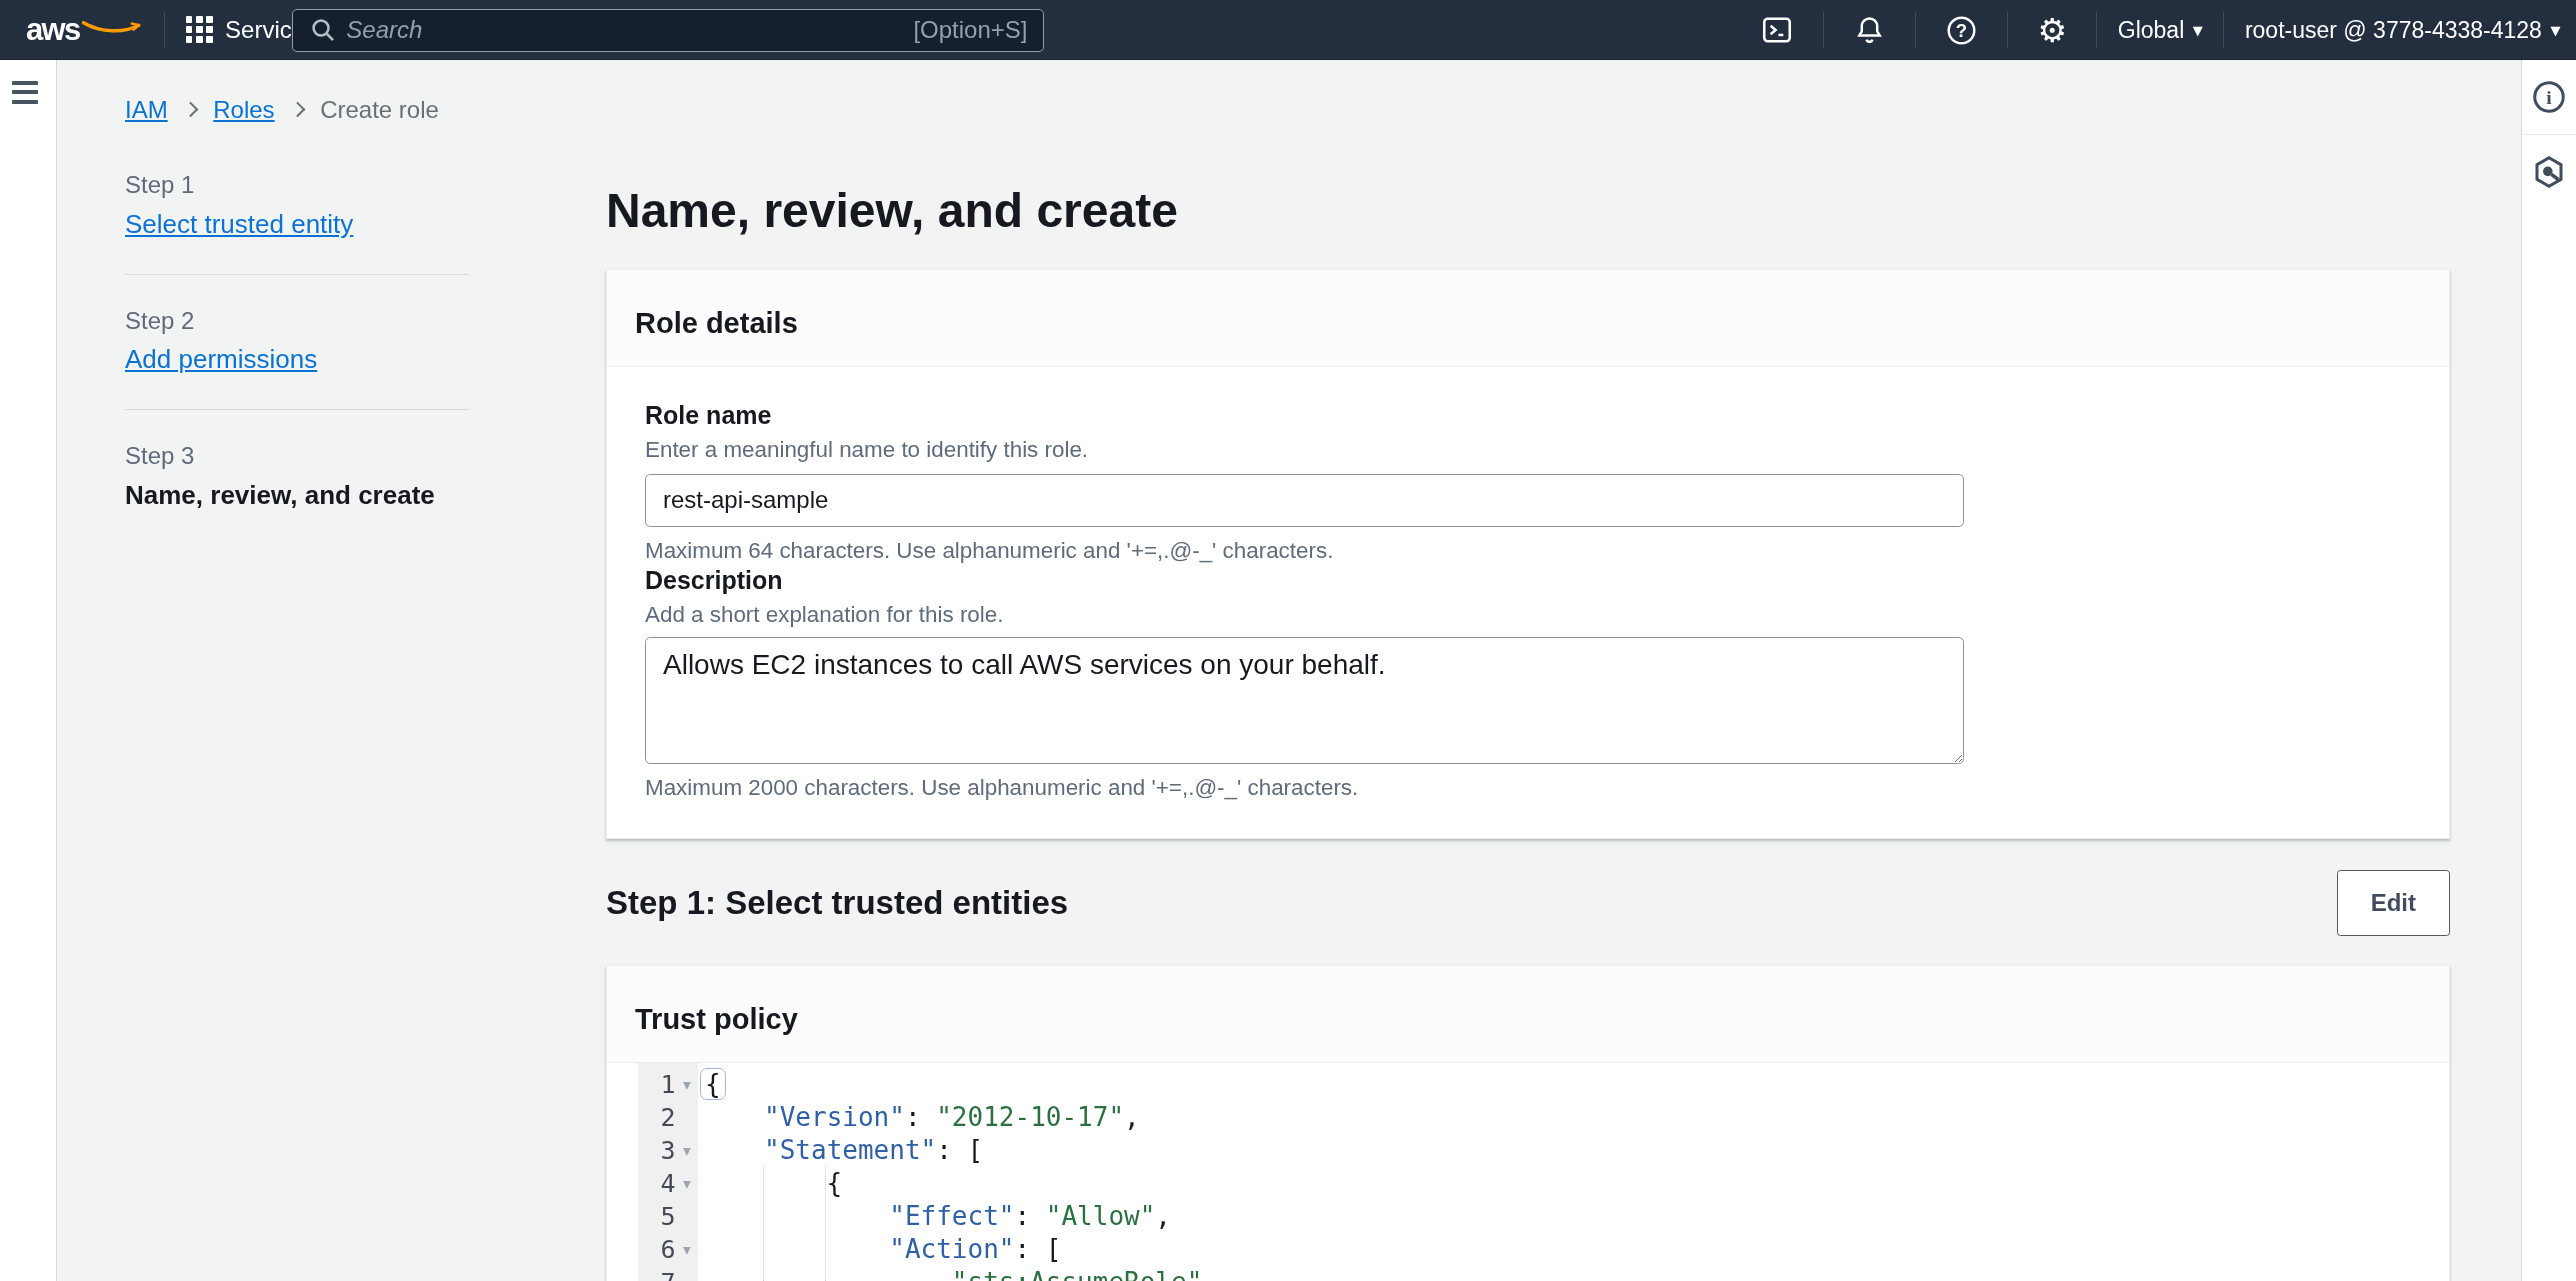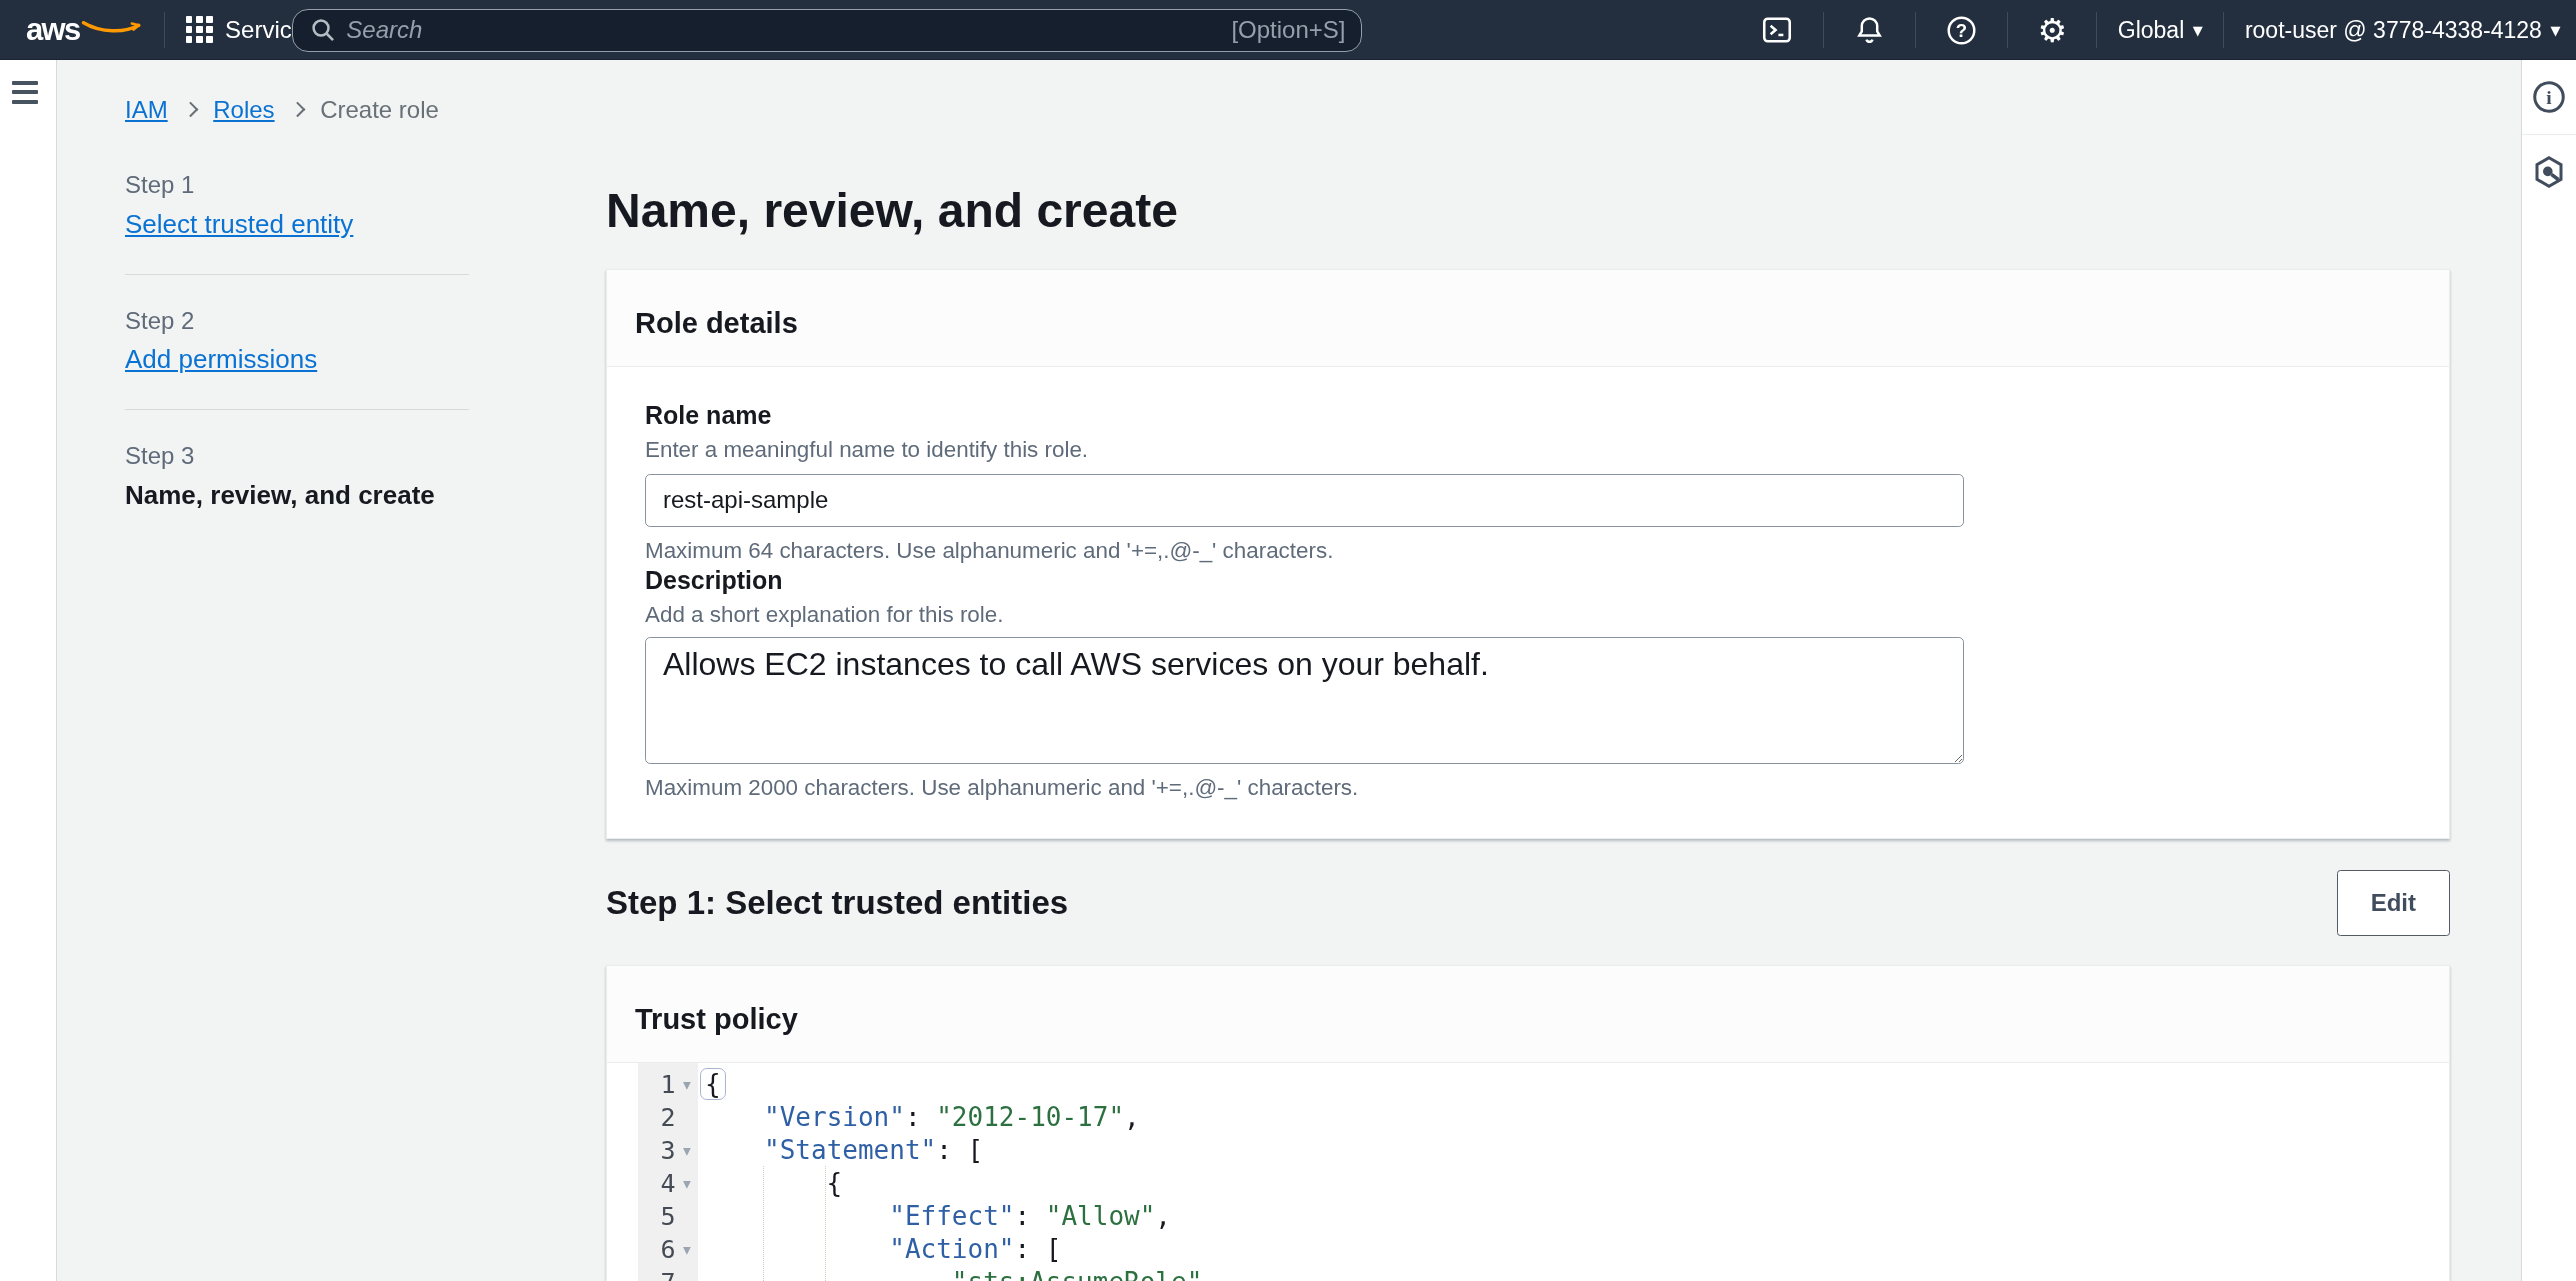--- a/index.html
+++ b/index.html
@@ -12,22 +12,22 @@
             background:#232f3e; display:flex; align-items:center; z-index:10;
             border-bottom:1.7px solid #1b2532; }
   .awslogo { display:flex; align-items:center; margin-left:26px; cursor:pointer; }
   .awstxt { color:#fff; font-size:31px; font-weight:700; letter-spacing:-1.7px; line-height:27.5px; }
   .awslogo svg { margin-top:-3.4px; }
   .nav-divider { width:0.9px; height:36px; background:#3e4b5c; margin:0 20.6px; }
   .nav-item { display:flex; align-items:center; gap:12px; color:#fff; font-size:24px; cursor:pointer; }
   .grid9 { display:grid; grid-template-columns:repeat(3,6.9px); grid-auto-rows:6.9px; gap:3.4px; }
   .grid9 span { background:#fff; border-radius:0.9px; }
 
-  .searchbox { position:absolute; left:292px; top:8.6px; width:1070px; height:43px;
-               background:#151f2e; border:1.7px solid #93a0ab; border-radius:16px;
+  .searchbox { position:absolute; left:292px; top:8.6px; width:752px; height:43px;
+               background:#151f2e; border:1.7px solid #93a0ab; border-radius:5px;
                display:flex; align-items:center; padding:0 15.5px; gap:10.3px; }
   .searchbox input { flex:1; background:transparent; border:none; outline:none;
                      color:#e8ecee; font-size:24px; font-family:"Liberation Sans",sans-serif; }
   .searchbox input::placeholder { color:#95a0ab; font-style:italic; }
   .shortcut { color:#95a0ab; font-size:24px; }
 
   .nav-right { position:absolute; right:15.5px; top:0; height:60px; display:flex; align-items:center; }
   .icon-btn { display:flex; align-items:center; justify-content:center; padding:0 8.6px; cursor:pointer; }
   .gear-glyph { color:#fff; font-size:33px; line-height:1; font-family:"DejaVu Sans",sans-serif; }
   .nav-text { color:#fff; font-size:23px; display:flex; align-items:center; gap:8.6px; cursor:pointer; white-space:nowrap; }
@@ -72,21 +72,21 @@
   .card-divider { border-top:0.9px solid #eaeded; }
   .card-body { padding:33px 38px 36px 38px; }
 
   .field-label { font-size:25px; font-weight:700; color:#16191f; line-height:31px; }
   .field-help { margin-top:5.2px; font-size:22.4px; color:#5f6b7a; line-height:27.5px; }
   .field-constraint { margin-top:10.3px; font-size:22.4px; color:#5f6b7a; line-height:27.5px; }
   .text-input { margin-top:10.3px; width:1319px; height:53px; border:1.7px solid #87939e; border-radius:5.2px;
                 padding:0 17px; font-size:24px; color:#16191f; background:#fff; display:block;
                 font-family:"Liberation Sans",sans-serif; }
   textarea.text-area { margin-top:8.6px; width:1319px; height:127px; border:1.7px solid #87939e; border-radius:5.2px;
-                padding:12px 17px; font-size:32px; color:#16191f; background:#fff; display:block;
+                padding:12px 17px; font-size:28px; color:#16191f; background:#fff; display:block;
                 font-family:"Liberation Sans",sans-serif; line-height:29px; }
   .form-field + .form-field { }
 
   .section-row { margin-top:31px; display:flex; align-items:center; justify-content:space-between; }
   .section-title { font-size:33px; font-weight:700; color:#16191f; line-height:53px; }
   .btn-edit { background:#fff; border:1.7px solid #545b64; border-radius:3.4px; height:66px; padding:0 33px;
               font-size:24px; font-weight:700; color:#414d5c; cursor:pointer;
               font-family:"Liberation Sans",sans-serif; }
 
   

